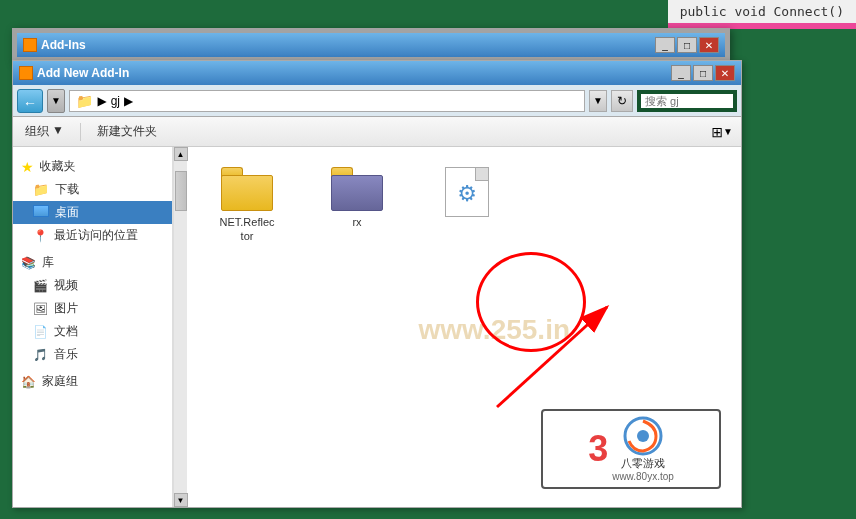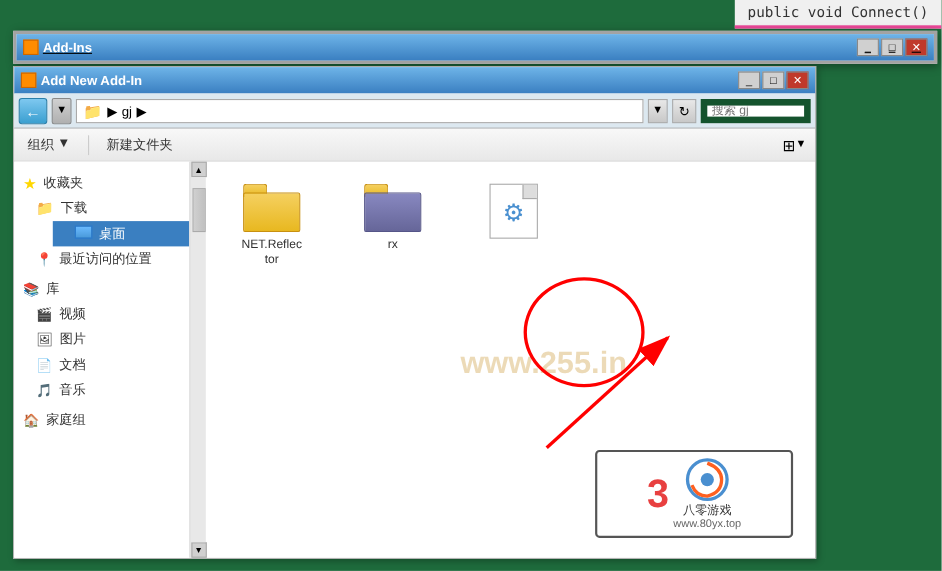--- a/index.html
+++ b/index.html
@@ -15,35 +15,34 @@
 
     
     .bg-code {
       position: absolute;
       top: 0; right: 0;
       color: #333;
       font-family: Consolas, monospace;
       font-size: 13px;
       padding: 4px 12px;
       background: #f0f0f0;
-      border-bottom: 3px solid #ec4899;
+      border-bottom: 6px solid #ec4899;
       z-index: 0;
     }
 
     
     .addins-window {
       position: absolute;
       top: 28px;
       left: 12px;
-      width: 840px;
+      width: 718px;
       background: #f0f0f0;
-      border: 3px solid #a3a3a3;
+      border: 5px solid #a3a3a3;
       box-shadow: 2px 2px 8px rgba(0,0,0,0.4);
       z-index: 10;
-      text-decoration: underline;
     }
 
     .addins-titlebar {
       background: linear-gradient(to bottom, #6eb4e8, #3a7fc1);
       padding: 3px 6px;
       display: flex;
       align-items: center;
       justify-content: space-between;
       height: 24px;
     }
@@ -193,21 +192,21 @@
       display: flex;
       align-items: center;
       justify-content: center;
       font-size: 12px;
       cursor: pointer;
     }
 
     .search-box {
       width: 100px;
       height: 22px;
-      border: 6px solid #14532d;
+      border: 4px solid #14532d;
       padding: 0 4px;
       font-size: 11px;
       color: #999;
       background: white;
     }
 
     
     .toolbar {
       background: linear-gradient(to bottom, #f8f8f8, #e8e8e8);
       padding: 4px 8px;
@@ -579,21 +578,21 @@
     <div class="sidebar">
       <div class="sidebar-section">
         <div class="sidebar-item">
           <span class="favorites-icon">★</span>
           <span class="item-text">收藏夹</span>
         </div>
         <div class="sidebar-item" style="padding-left:20px;">
           <span class="folder-sm">📁</span>
           <span class="item-text">下载</span>
         </div>
-        <div class="sidebar-item selected" style="padding-left:20px;margin-left:35px;">
+        <div class="sidebar-item selected" style="padding-left:20px;">
           <span><span class="desktop-icon"></span></span>
           <span class="item-text">桌面</span>
         </div>
         <div class="sidebar-item" style="padding-left:20px;">
           <span>📍</span>
           <span class="item-text">最近访问的位置</span>
         </div>
       </div>
       <div class="sidebar-section">
         <div class="sidebar-item">

